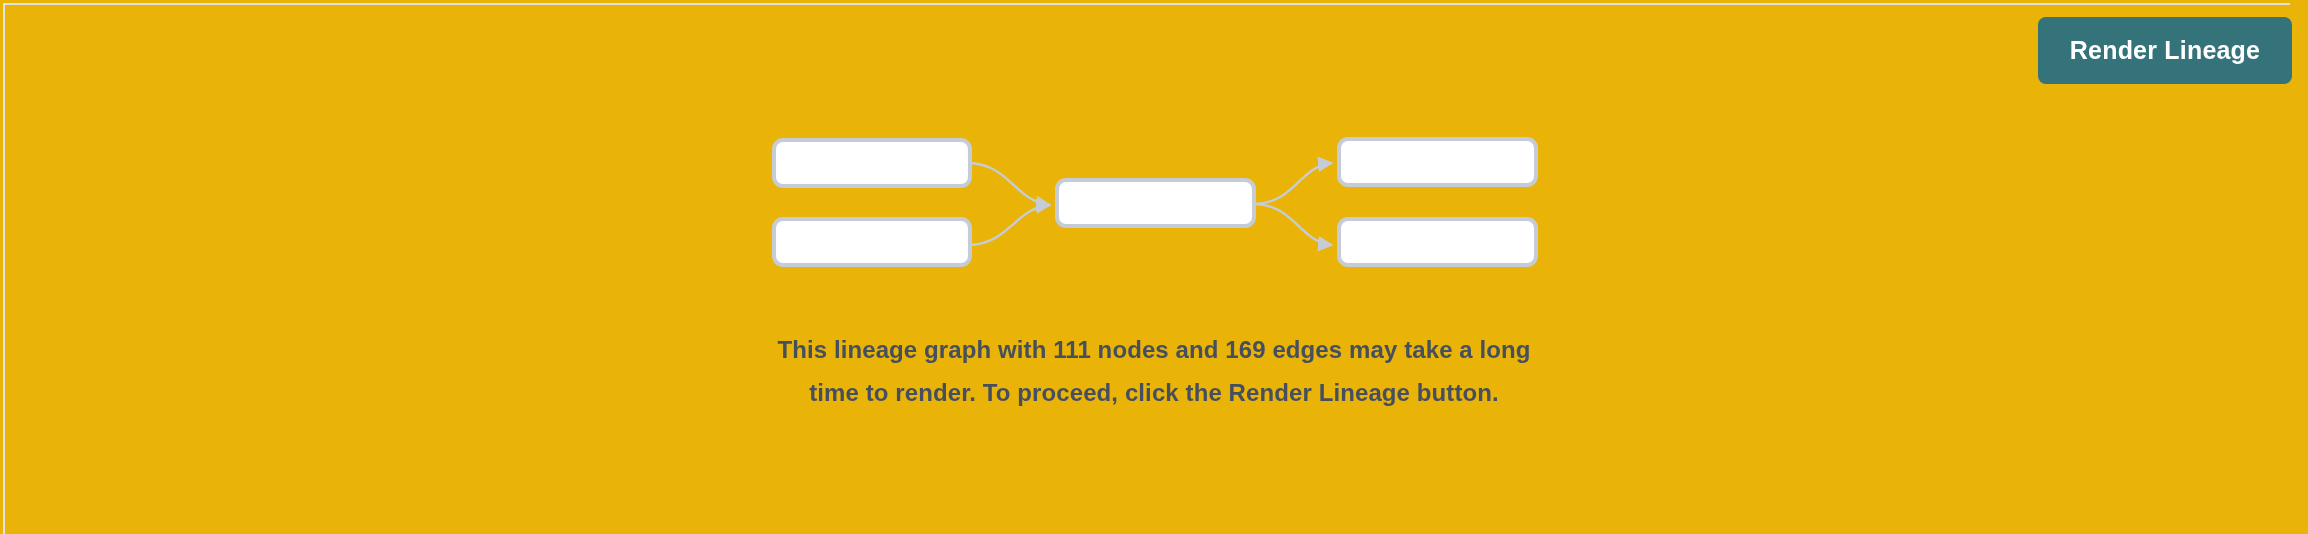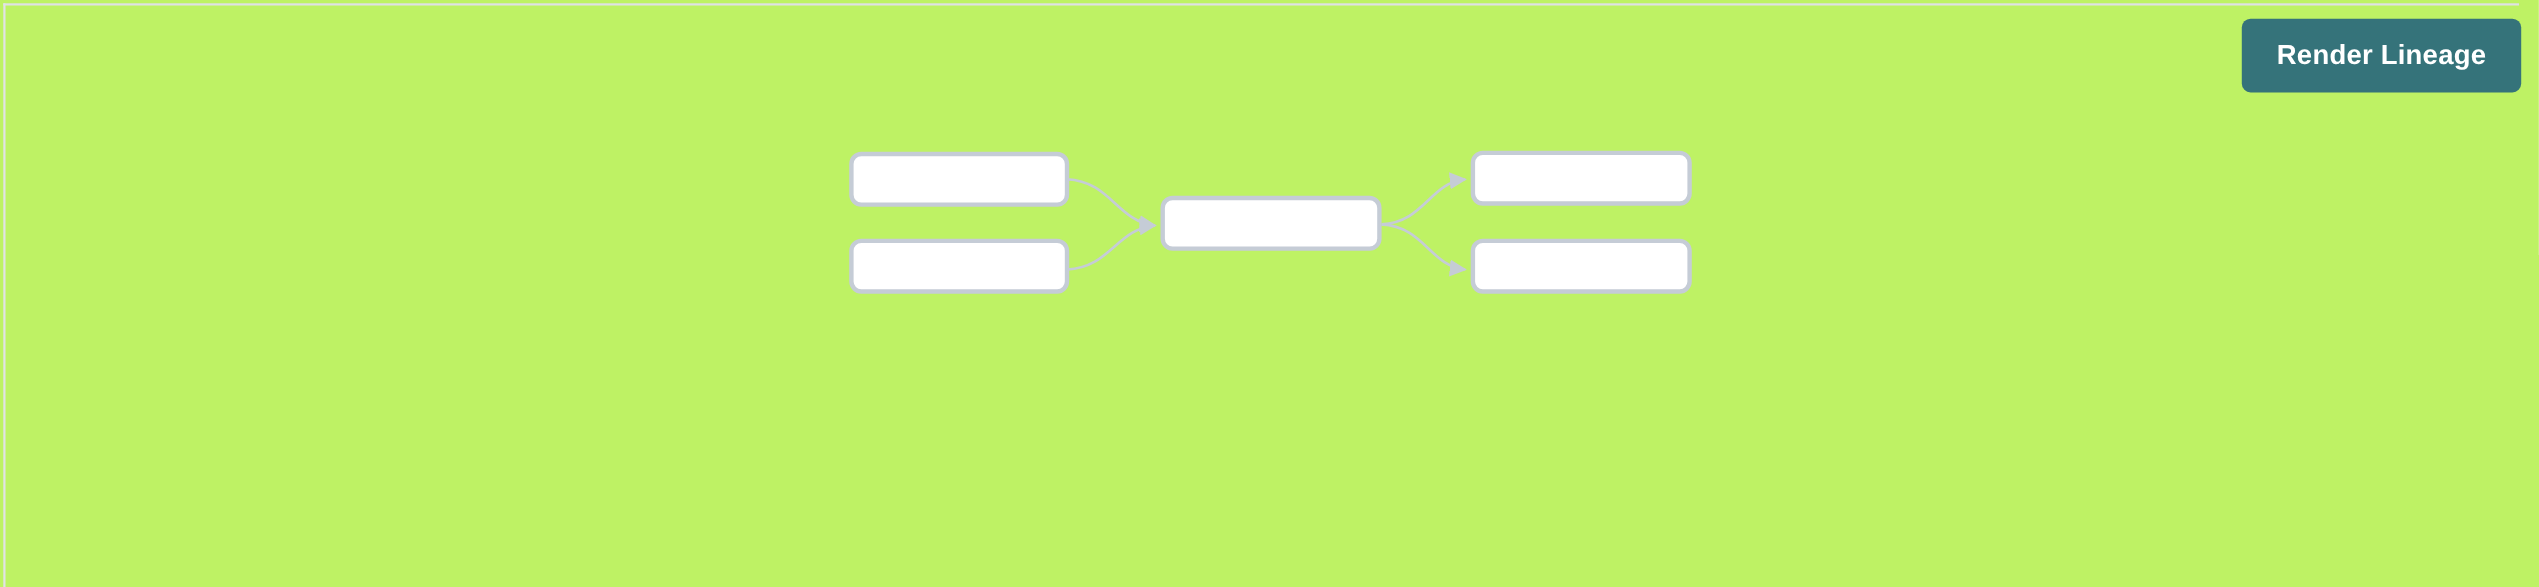--- a/index.html
+++ b/index.html
@@ -11,21 +11,21 @@
     width: 2308px;
     height: 534px;
     font-family: "Liberation Sans", sans-serif;
     overflow: hidden;
   }
 
   #app-root {
     position: relative;
     width: 2308px;
     height: 534px;
-    background: #bef264;
+    background: #eab308;
     box-sizing: border-box;
   }
 
   
   #top-rule {
     position: absolute;
     left: 3px;
     top: 3px;
     width: 2287px;
     height: 2px;
@@ -119,14 +119,15 @@
       <path d="M 496 79 C 535 81, 540 117, 572 120" fill="none" stroke="#c5ccd6" stroke-width="2.4" marker-end="url(#arrowhead)"></path>
 
       <rect x="14" y="15" width="196" height="46" rx="9" ry="9" fill="#ffffff" stroke="#c5ccd6" stroke-width="4"></rect>
       <rect x="14" y="94" width="196" height="46" rx="9" ry="9" fill="#ffffff" stroke="#c5ccd6" stroke-width="4"></rect>
       <rect x="297" y="55" width="197" height="46" rx="9" ry="9" fill="#ffffff" stroke="#c5ccd6" stroke-width="4"></rect>
       <rect x="579" y="14" width="197" height="46" rx="9" ry="9" fill="#ffffff" stroke="#c5ccd6" stroke-width="4"></rect>
       <rect x="579" y="94" width="197" height="46" rx="9" ry="9" fill="#ffffff" stroke="#c5ccd6" stroke-width="4"></rect>
     </svg>
   </div>
 
+  <div id="lineage-message">This lineage graph with 111 nodes and 169 edges may take a long time to render. To proceed, click the Render Lineage button.</div>
 
 </div>
 
 </body></html>

